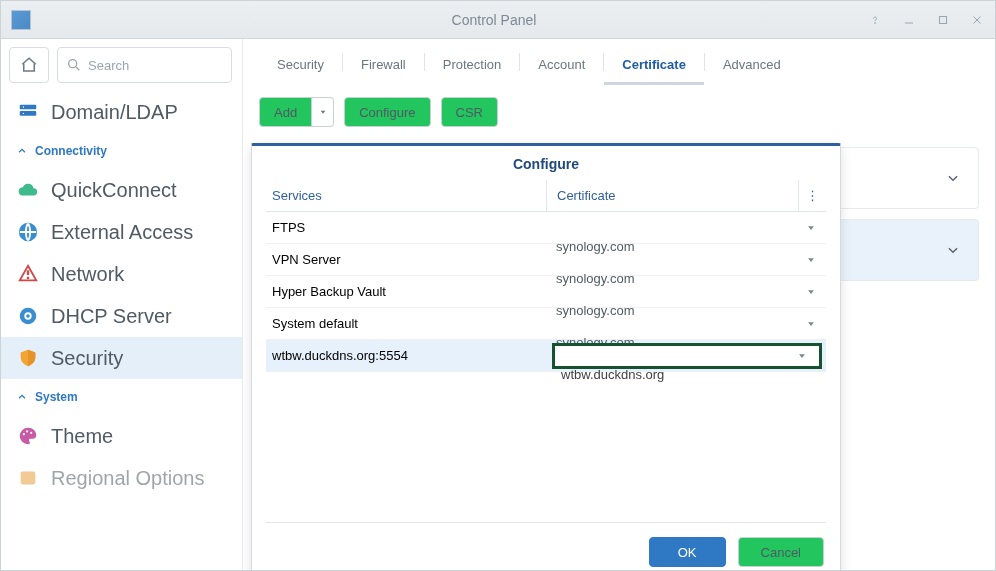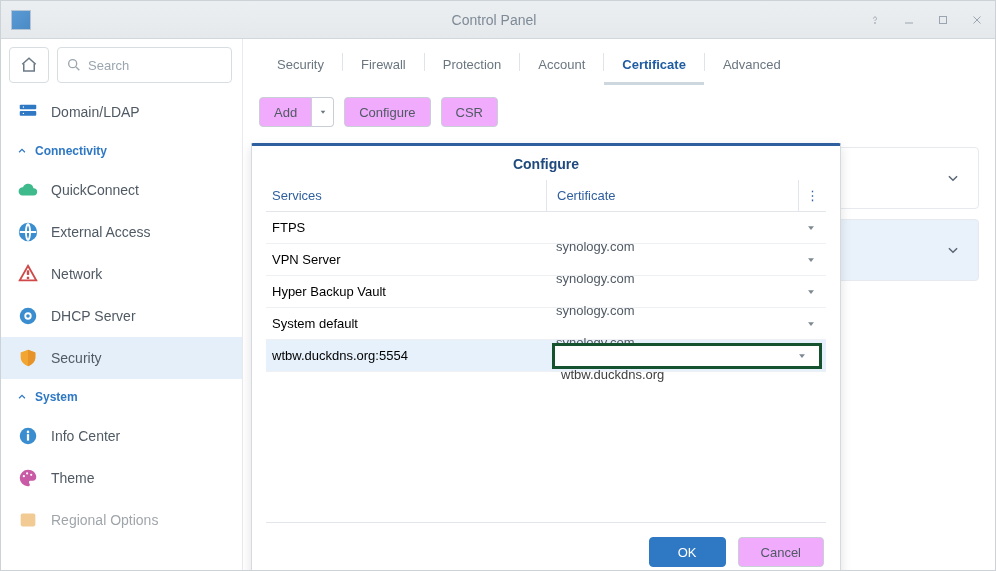--- a/index.html
+++ b/index.html
@@ -22,33 +22,33 @@
     .search-wrap { flex: 1; height: 36px; border: 1px solid #d8dde1; border-radius: 4px; display: flex; align-items: center; padding: 0 8px; color: #9aa5af; }
     .search-wrap svg { width: 16px; height: 16px; flex-shrink:0; }
     .search-input { border: none; outline: none; font-size: 13px; margin-left: 6px; width: 100%; color: #404040; background: transparent; }
     .search-input::placeholder { color: #9aa5af; }
     
     .side-scroll { flex: 1; overflow-y: auto; }
     .side-item { height: 42px; display: flex; align-items: center; padding: 0 16px; gap: 12px; cursor: pointer; color: #505a64; }
     .side-item.active { background: #e4effa; }
     .side-icon { width: 22px; height: 22px; display: flex; align-items: center; justify-content: center; flex-shrink: 0; }
     .side-icon svg { width: 22px; height: 22px; }
-    .side-label { font-size: 14px; }
+    .side-label { font-size: 20px; }
     .section-hdr { height: 36px; display: flex; align-items: center; padding: 0 16px; gap: 8px; color: #2f78c4; font-size: 12px; font-weight: 600; cursor: pointer; }
     .section-hdr svg.chev { width:10px; height:10px; }
     
     
     .content { flex: 1; position: relative; display: flex; flex-direction: column; }
     .tabs { height: 46px; display: flex; align-items: flex-end; padding: 0 16px; }
     .tab { padding: 12px 18px 10px; color: #6a7680; font-size: 13px; cursor: pointer; border-bottom: 3px solid transparent; }
     .tab.active { color: #1f5ca2; font-weight: 600; border-bottom-color: #cfd7de; position: relative; }
     .tab-sep { width:1px; height:18px; background:#e0e4e8; align-self:center; }
     
     .toolbar { padding: 12px 16px 10px; display: flex; gap: 10px; }
-    .btn { height: 30px; border: 1px solid #c8cfd6; border-radius: 4px; background: #f0abfc; padding: 0 14px; display: inline-flex; align-items: center; font-size: 13px; color: #505a64; cursor: pointer; }
+    .btn { height: 30px; border: 1px solid #c8cfd6; border-radius: 4px; background: #22c55e; padding: 0 14px; display: inline-flex; align-items: center; font-size: 13px; color: #505a64; cursor: pointer; }
     .btn-split { display: inline-flex; }
     .btn-split .btn { border-radius: 4px 0 0 4px; }
     .btn-split .btn-caret { width: 22px; height: 30px; border: 1px solid #c8cfd6; border-left: none; border-radius: 0 4px 4px 0; display: flex; align-items: center; justify-content: center; cursor: pointer; background:#fff; }
     .btn-caret svg { width: 8px; height: 8px; color: #6a7680; }
     
     .bg-rows { position: absolute; top: 108px; left: 16px; right: 16px; }
     .bg-row { height: 62px; border: 1px solid #e6eaee; border-radius: 4px; margin-bottom: 10px; display: flex; align-items: center; justify-content: flex-end; padding-right: 18px; }
     .bg-row.hl { background: #e9f2fb; }
     .bg-row svg { width: 14px; height: 14px; color: #586573; }
     
@@ -194,30 +194,20 @@
       </div>
 
       <div class="section-hdr">
         <svg class="chev" viewBox="0 0 24 24" fill="none" stroke="currentColor" stroke-width="3">
             <polyline points="5,15 12,8 19,15"></polyline>
           </svg>
         <span>System</span>
       </div>
       <div class="side-item">
         <span class="side-icon">
-            <svg viewBox="0 0 24 24" fill="#3a8ed0">
-              <circle cx="12" cy="12" r="9"></circle>
-              <rect x="10.8" y="10" width="2.4" height="7" fill="#fff"></rect>
-              <circle cx="12" cy="7.5" r="1.4" fill="#fff"></circle>
-            </svg>
-          </span>
-        <span class="side-label">Info Center</span>
-      </div>
-      <div class="side-item">
-        <span class="side-icon">
             <svg viewBox="0 0 24 24" fill="#c85aa6">
               <path d="M12 3a9 9 0 1 0 0 18c1.5 0 2-1 2-2s-1-1.5-1-2.5 1-1.5 2-1.5h2a4 4 0 0 0 4-4c0-4.5-4-8-9-8z"></path>
               <circle cx="7.5" cy="10" r="1.2" fill="#fff"></circle>
               <circle cx="11" cy="7" r="1.2" fill="#fff"></circle>
               <circle cx="15.5" cy="8.5" r="1.2" fill="#fff"></circle>
             </svg>
           </span>
         <span class="side-label">Theme</span>
       </div>
       <div class="side-item" style="opacity:0.55">

